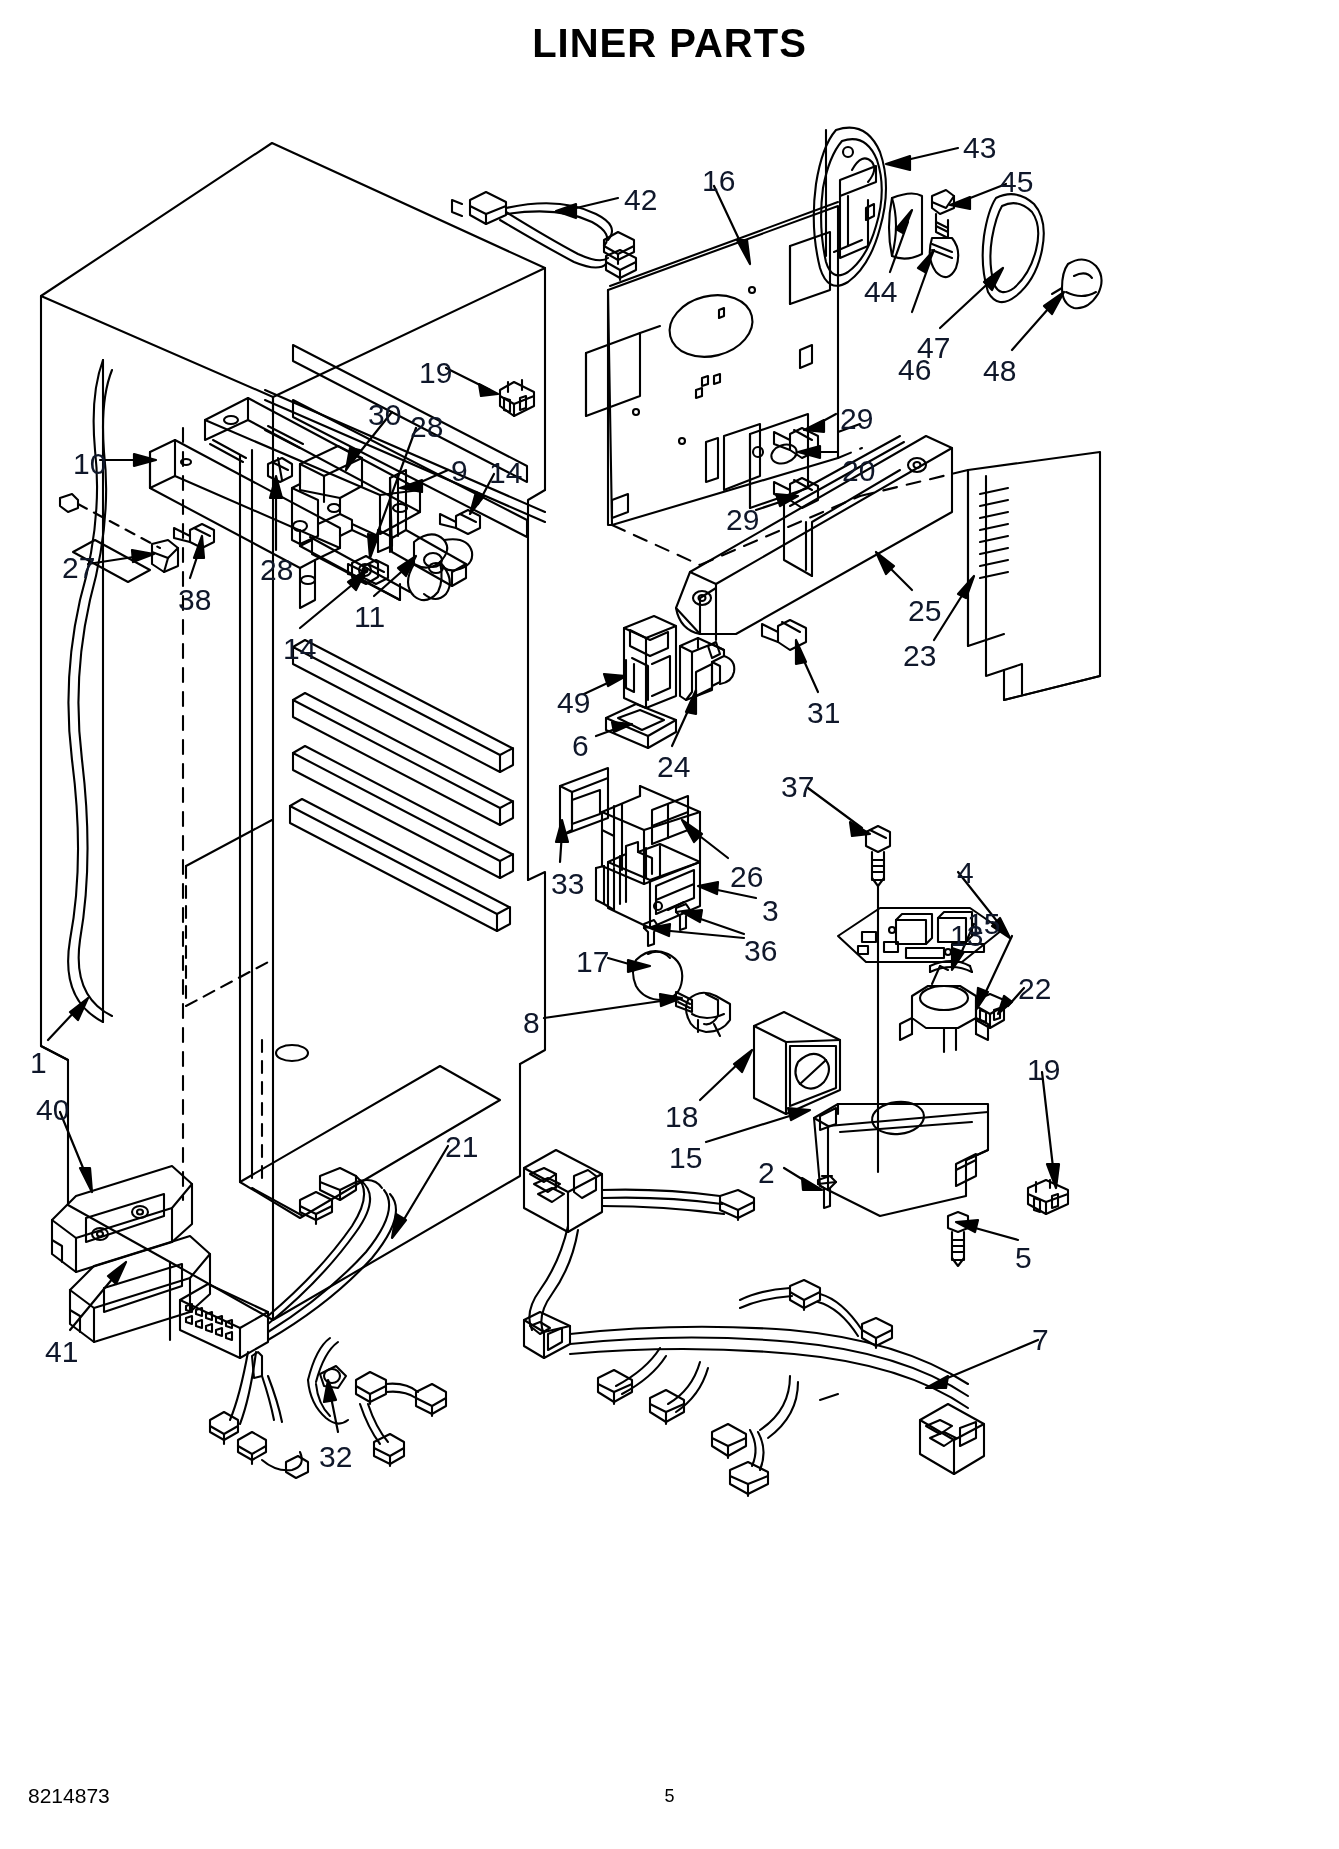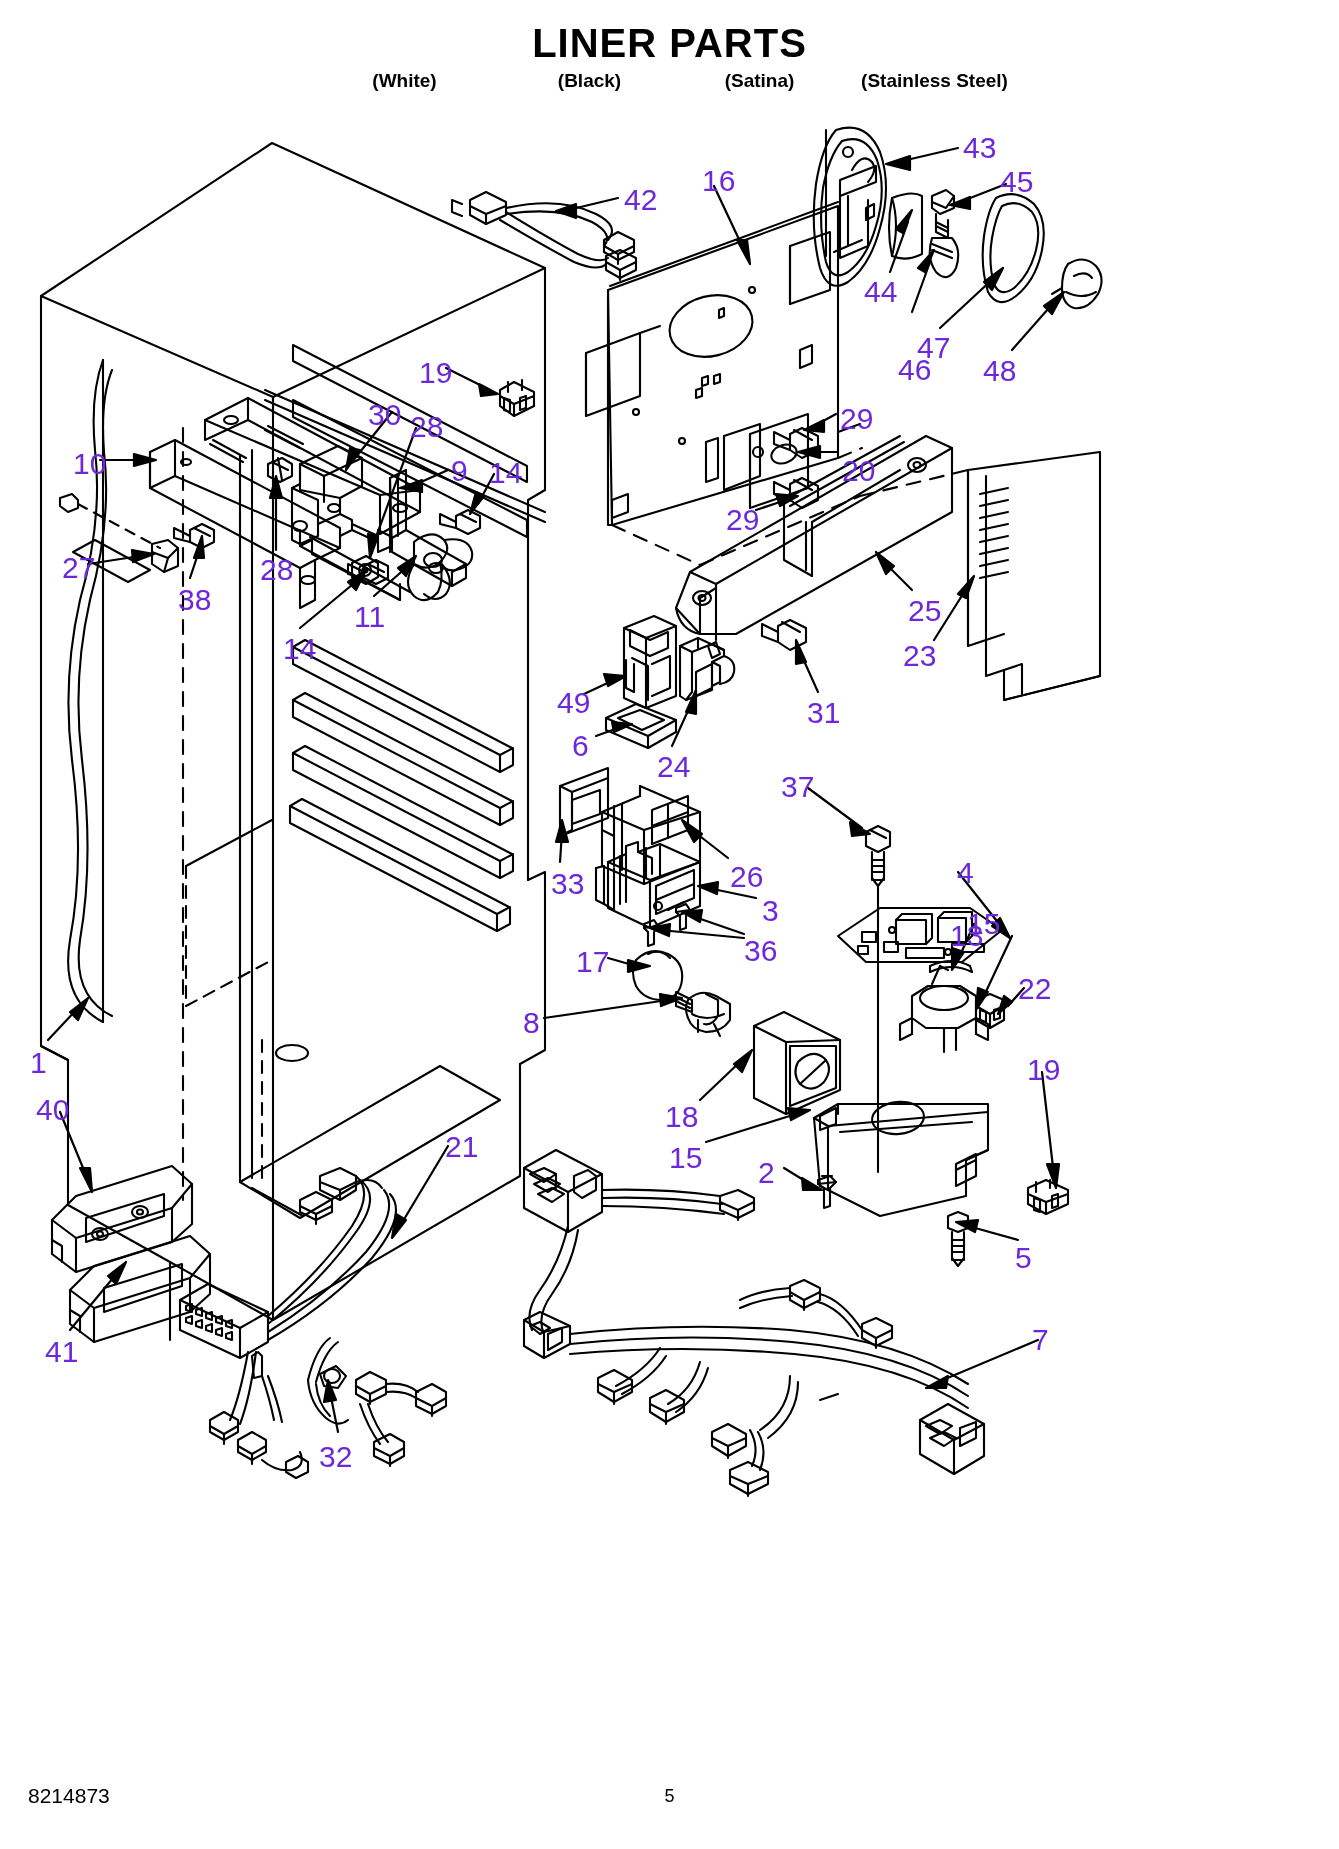--- a/index.html
+++ b/index.html
@@ -49,39 +49,33 @@
   
   #art { position:absolute; left:0; top:0; width:1339px; height:1849px; }
   #art svg { display:block; }
 
   
   .callout {
     position:absolute;
     font-family:"Liberation Sans", sans-serif;
     font-size:30px;
     font-weight:normal;
-    color:#6d28d9;
+    color:#0f172a;
     line-height:1;
     white-space:nowrap;
     user-select:none;
   }
 </style>
 </head>
 <body>
 
 <div id="page">
 
   <div id="header">
     <div id="doc-title">LINER PARTS</div>
-    <div id="color-row">
-      <span class="c c1">(White)</span>
-      <span class="c c2">(Black)</span>
-      <span class="c c3">(Satina)</span>
-      <span class="c c4">(Stainless Steel)</span>
-    </div>
   </div>
 
   <div id="art">
   <svg width="1339" height="1849" viewBox="0 0 1339 1849" xmlns="http://www.w3.org/2000/svg" fill="none" stroke="#000" stroke-width="2.1" stroke-linejoin="round" stroke-linecap="round">
 
     <g>
 
       <path d="M272 143 L545 268 L273 397 L41 296 Z"></path>
 
       <path d="M41 296 L41 1046 L68 1060 L68 1205"></path>

